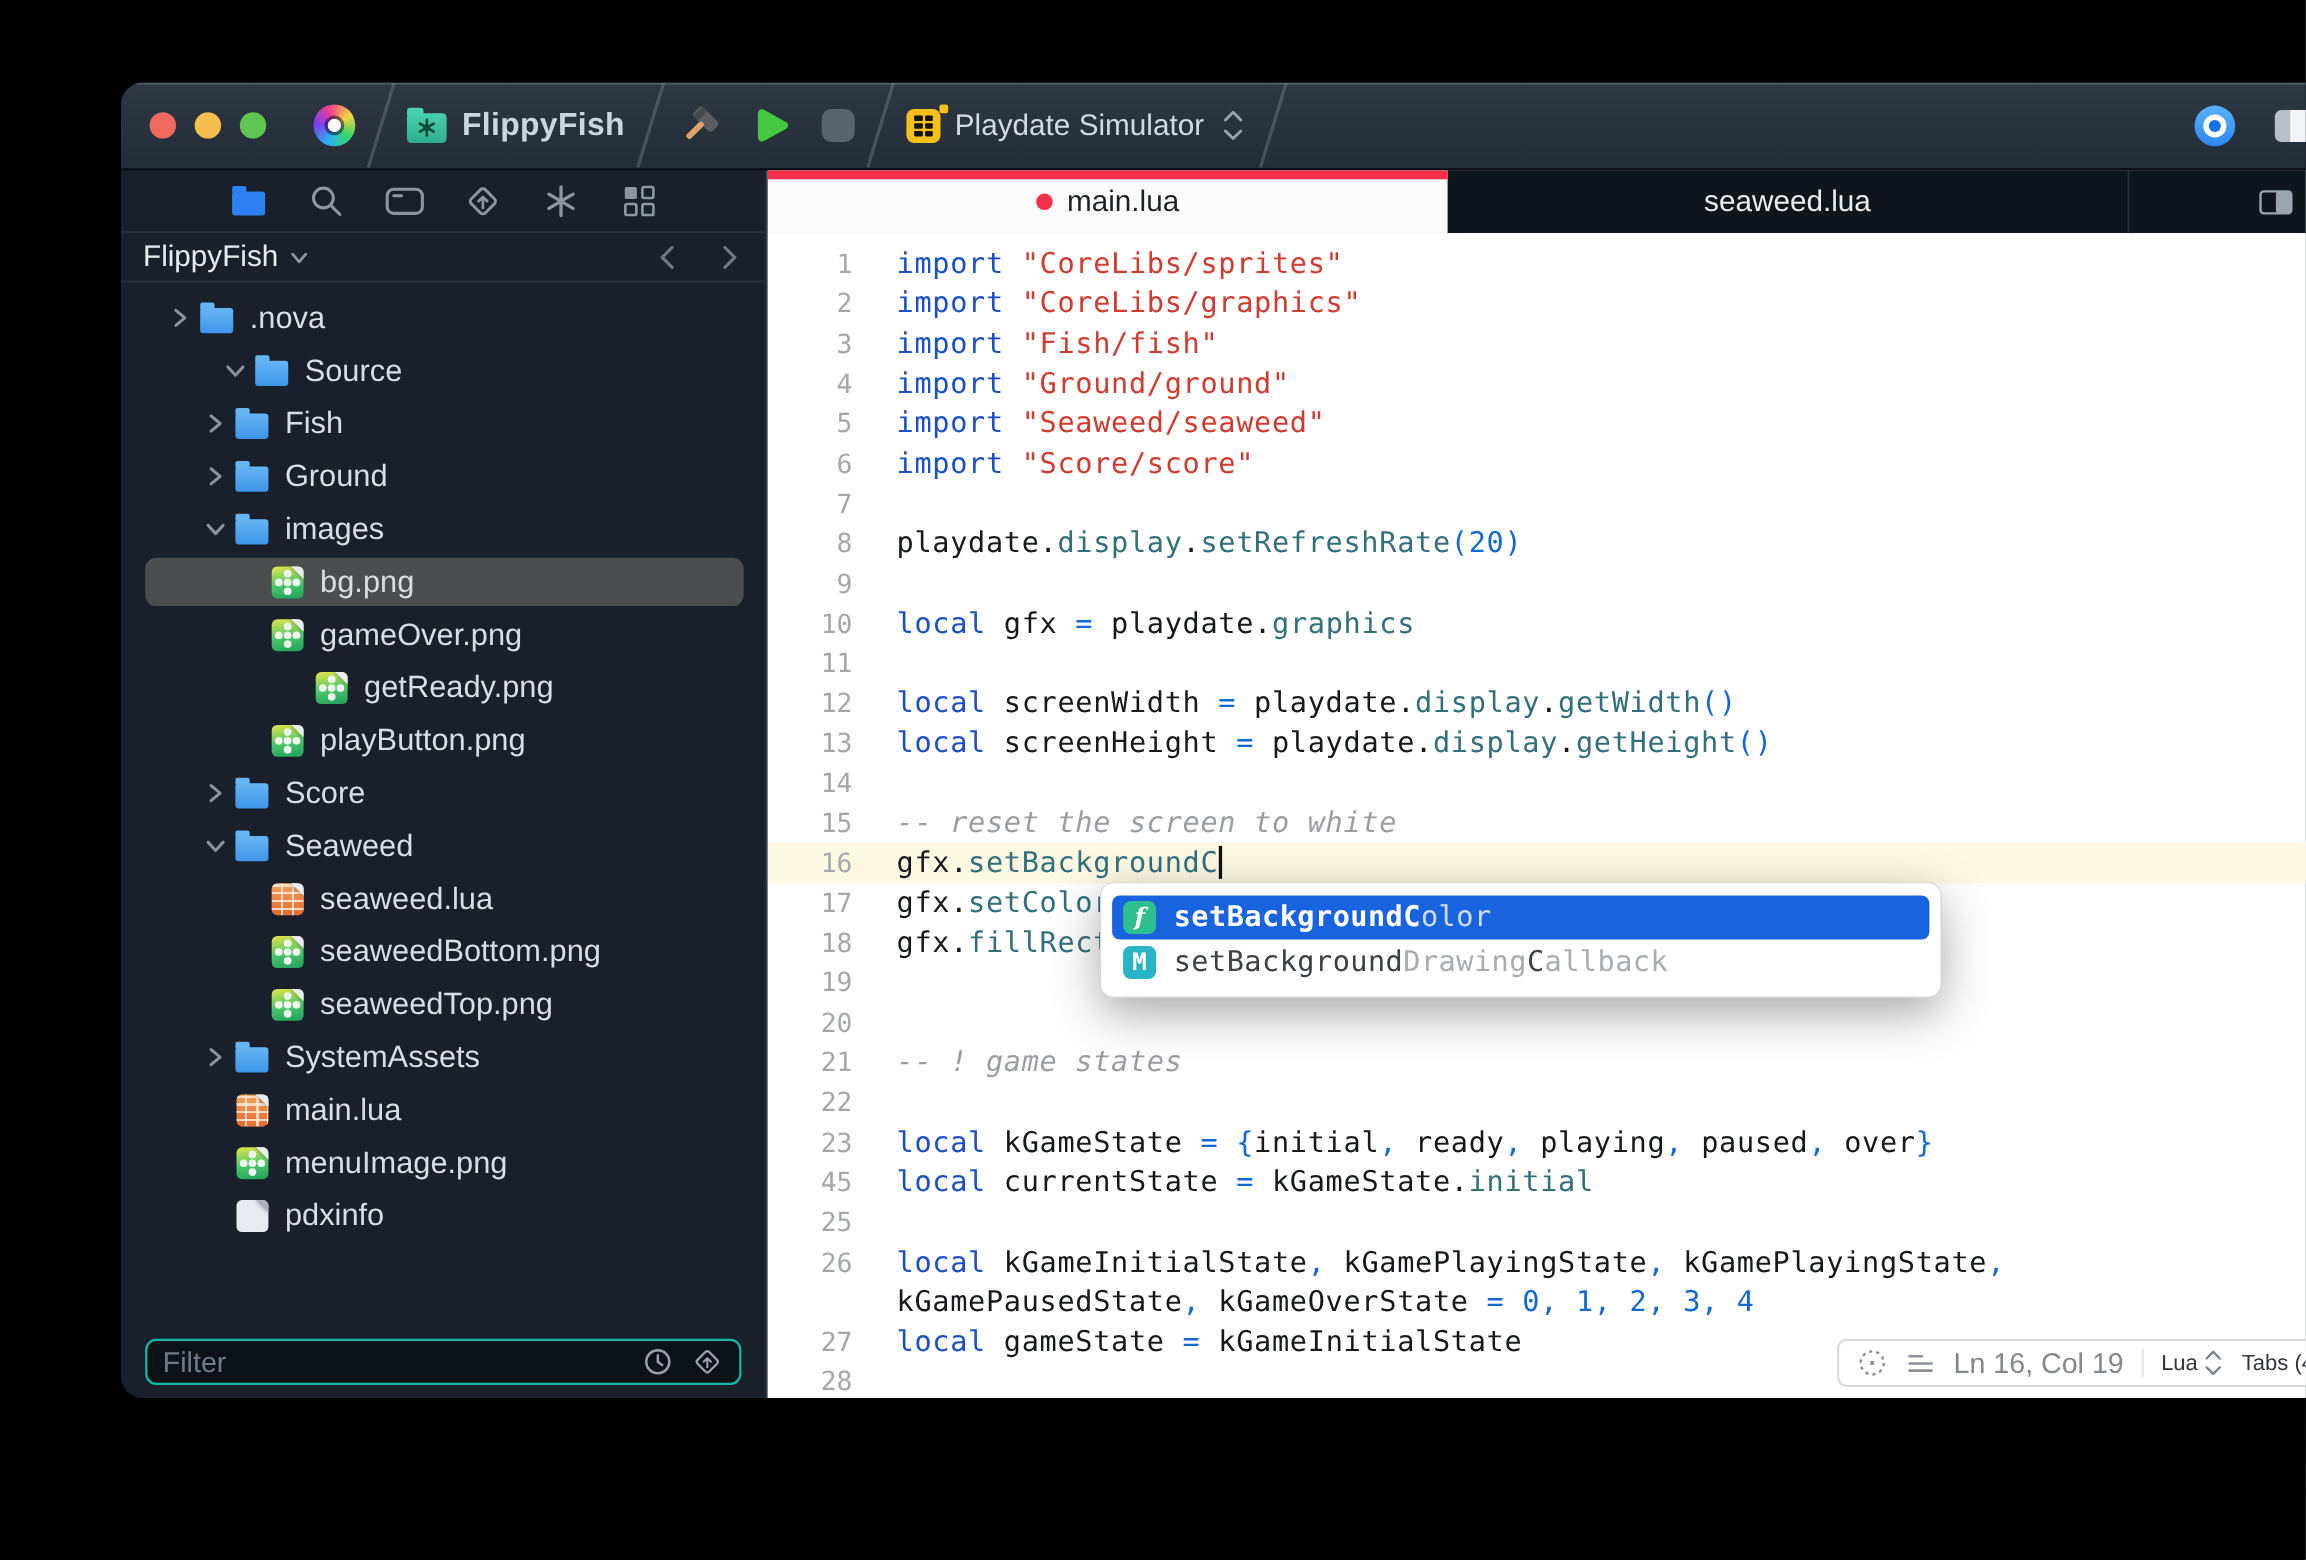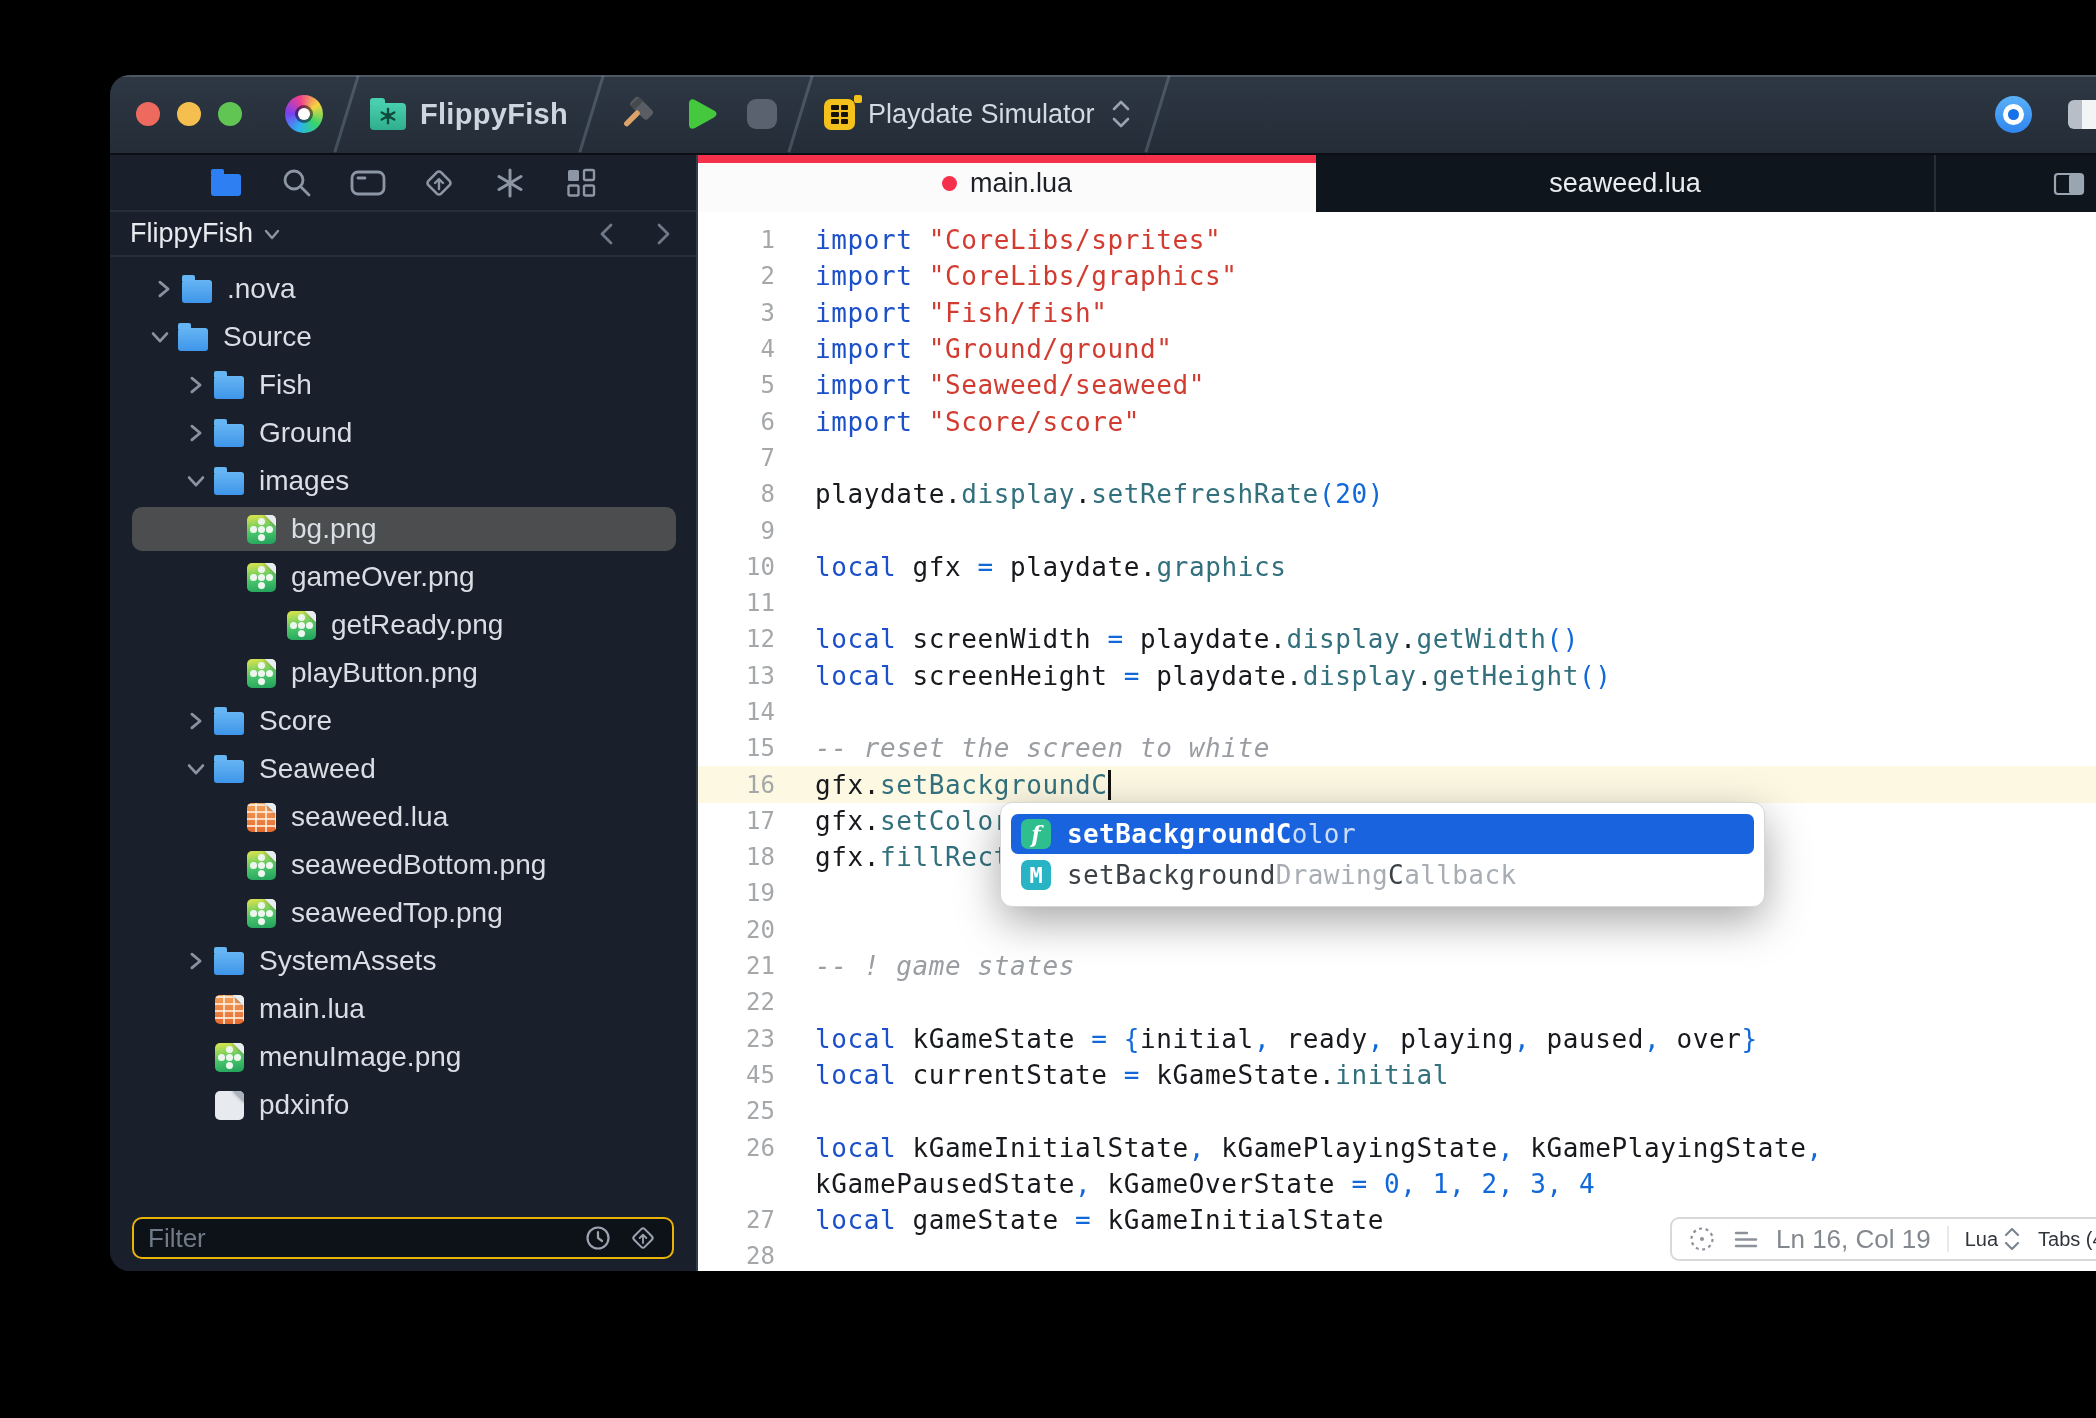--- a/index.html
+++ b/index.html
@@ -97,21 +97,21 @@
   .fi-lua::before { content:""; position:absolute; inset:0;
     background:
       repeating-linear-gradient(0deg, transparent 0 5px, rgba(255,240,225,.8) 5px 7px),
       repeating-linear-gradient(90deg, transparent 0 8px, rgba(255,240,225,.8) 8px 10px); }
   .fi-doc { background:#e7ebef; }
   .fi-doc::after { background:#aab3bd; }
   .flower { position:absolute; left:11px; top:11px; width:7px; height:7px; border-radius:50%; background:#eef7ee;
     box-shadow:0 -8px 0 #eef7ee, 0 8px 0 #eef7ee, -8px 0 0 #eef7ee, 8px 0 0 #eef7ee; }
 
   .filter-wrap { flex:0 0 62px; padding:8px 22px 12px; }
-  .filter-box { height:42px; background:#0d1218; border:2px solid #eab308; border-radius:10px;
+  .filter-box { height:42px; background:#0d1218; border:2px solid #14b8a6; border-radius:10px;
     display:flex; align-items:center; padding:0 14px; gap:16px; }
   .filter-text { font-size:26px; color:#707a88; flex:1; }
 
   
   .editor-col { flex:1; display:flex; flex-direction:column; min-width:0; background:#fff; }
   .tabbar { height:57px; flex:0 0 57px; background:#0f151d; display:flex; }
   .tab { position:relative; display:flex; align-items:center; justify-content:center; gap:13px; font-size:27px; }
   .tab-main { width:618px; flex:0 0 618px; background:#fbfbfc; color:#1d2126; }
   .tab-accent { position:absolute; top:0; left:0; right:0; height:8px; background:#f4304b; }
   .mod-dot { width:15px; height:15px; border-radius:50%; background:#f4304b; }
@@ -286,21 +286,21 @@
               <span class="chev-slot">
                 <svg width="22" height="22" viewBox="0 0 16 16">
                   <path d="M5 3 L11 8 L5 13" fill="none" stroke="#8a93a2" stroke-width="2" stroke-linecap="round" stroke-linejoin="round"></path>
                 </svg>
               </span>
               <span class="tree-icon">
                 <span class="folder-blue"></span>
               </span>
               <span>.nova</span>
             </div>
-            <div class="tree-row" style="padding-left: 34px;">
+            <div class="tree-row" style="padding-left: 56px; margin-left: 32px;">
               <span class="chev-slot">
                 <svg width="22" height="22" viewBox="0 0 16 16">
                   <path d="M3 5.5 L8 11 L13 5.5" fill="none" stroke="#8a93a2" stroke-width="2" stroke-linecap="round" stroke-linejoin="round"></path>
                 </svg>
               </span>
               <span class="tree-icon">
                 <span class="folder-blue"></span>
               </span>
               <span>Source</span>
             </div>

